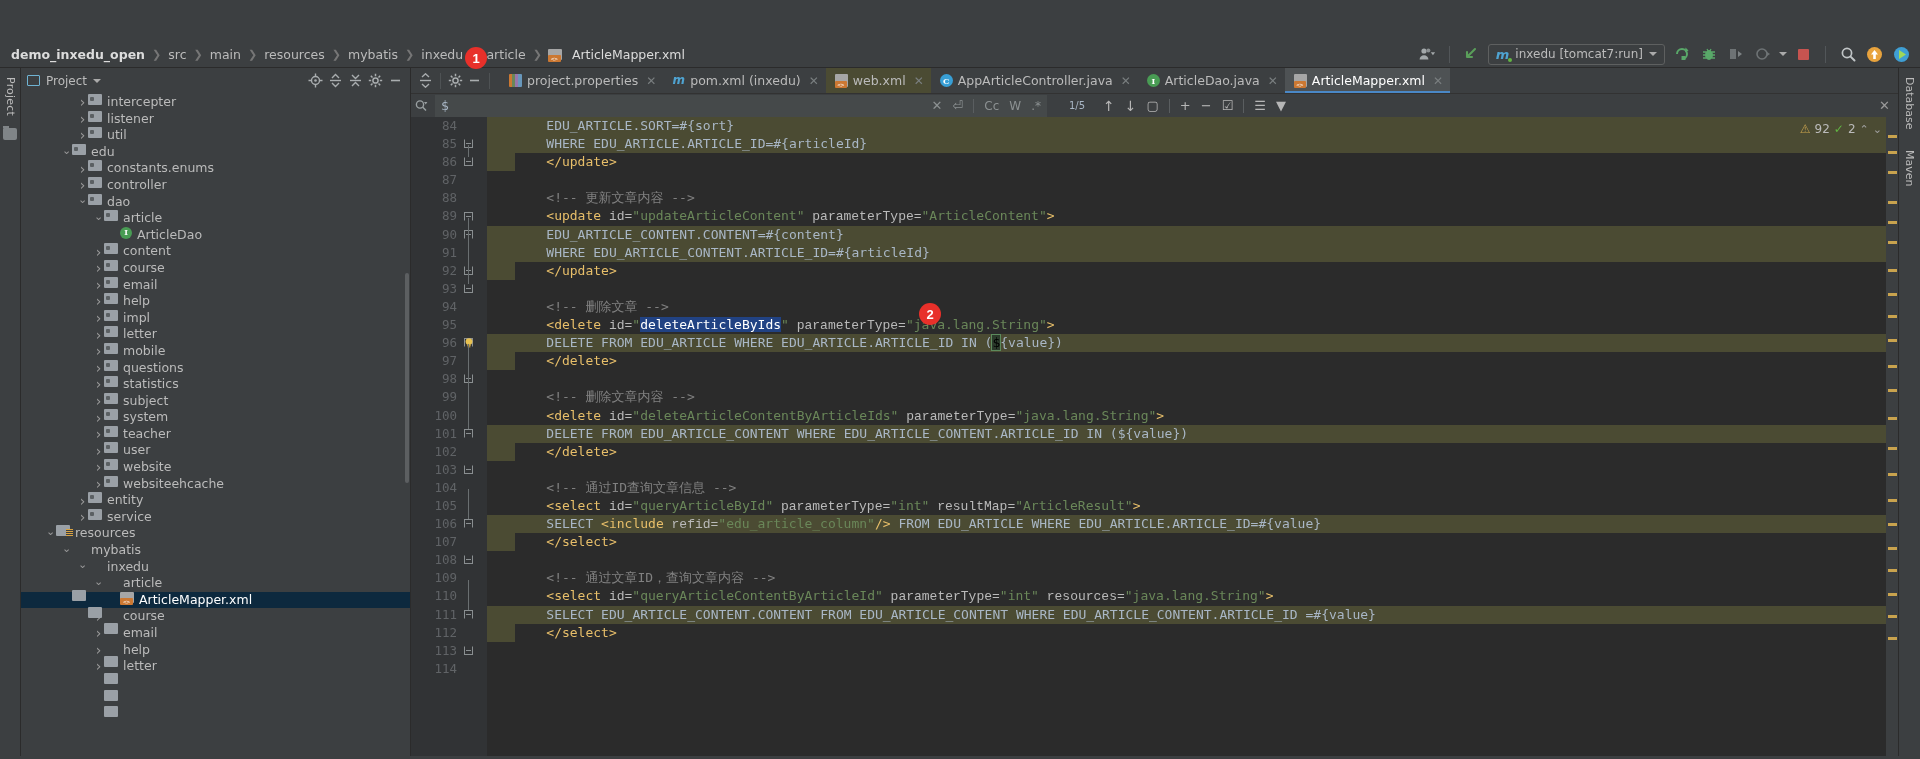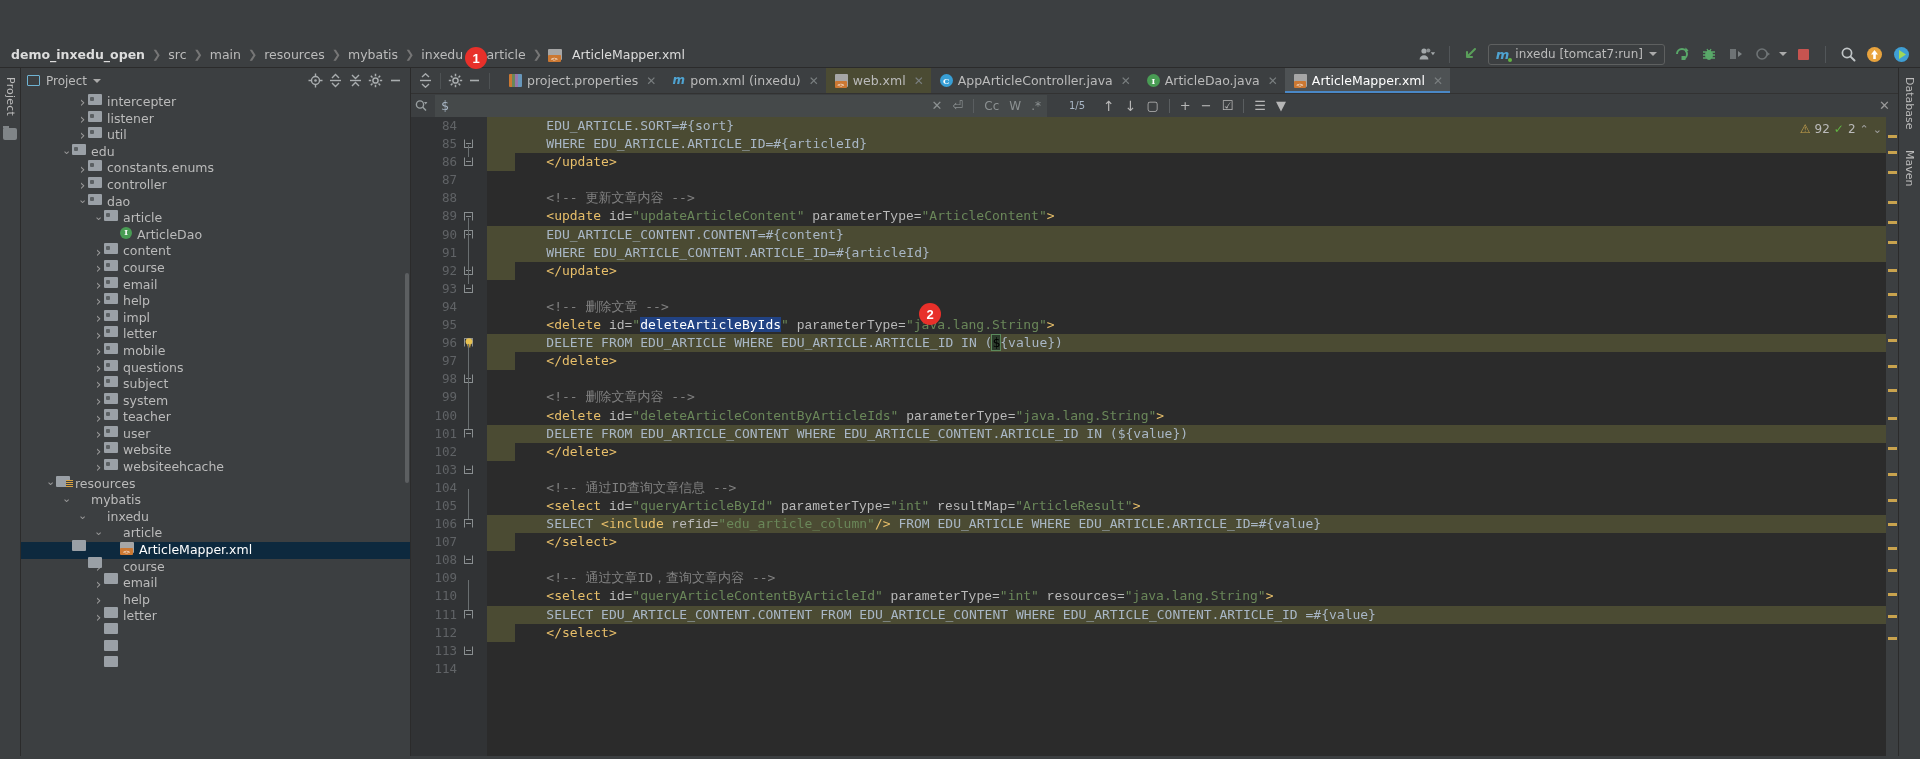--- a/index.html
+++ b/index.html
@@ -440,20 +440,26 @@
           <div class="trow">
             <span style="display: inline-block; width: 72px;"></span>
             <span class="arrow r"></span>
             <span class="ficon folder"></span>
             <span class="tlabel">questions</span>
           </div>
           <div class="trow">
             <span style="display: inline-block; width: 72px;"></span>
             <span class="arrow r"></span>
             <span class="ficon folder"></span>
+            <span class="tlabel">statistics</span>
+          </div>
+          <div class="trow">
+            <span style="display: inline-block; width: 72px;"></span>
+            <span class="arrow r"></span>
+            <span class="ficon folder"></span>
             <span class="tlabel">subject</span>
           </div>
           <div class="trow">
             <span style="display: inline-block; width: 72px;"></span>
             <span class="arrow r"></span>
             <span class="ficon folder"></span>
             <span class="tlabel">system</span>
           </div>
           <div class="trow">
             <span style="display: inline-block; width: 72px;"></span>
@@ -471,20 +477,32 @@
             <span style="display: inline-block; width: 72px;"></span>
             <span class="arrow r"></span>
             <span class="ficon folder"></span>
             <span class="tlabel">website</span>
           </div>
           <div class="trow">
             <span style="display: inline-block; width: 72px;"></span>
             <span class="arrow r"></span>
             <span class="ficon folder"></span>
             <span class="tlabel">websiteehcache</span>
+          </div>
+          <div class="trow">
+            <span style="display: inline-block; width: 56px;"></span>
+            <span class="arrow r"></span>
+            <span class="ficon folder"></span>
+            <span class="tlabel">entity</span>
+          </div>
+          <div class="trow">
+            <span style="display: inline-block; width: 56px;"></span>
+            <span class="arrow r"></span>
+            <span class="ficon folder"></span>
+            <span class="tlabel">service</span>
           </div>
           <div class="trow">
             <span style="display: inline-block; width: 24px;"></span>
             <span class="arrow d"></span>
             <span class="ficon res"></span>
             <span class="tlabel">resources</span>
           </div>
           <div class="trow">
             <span style="display: inline-block; width: 40px;"></span>
             <span class="arrow d"></span>

